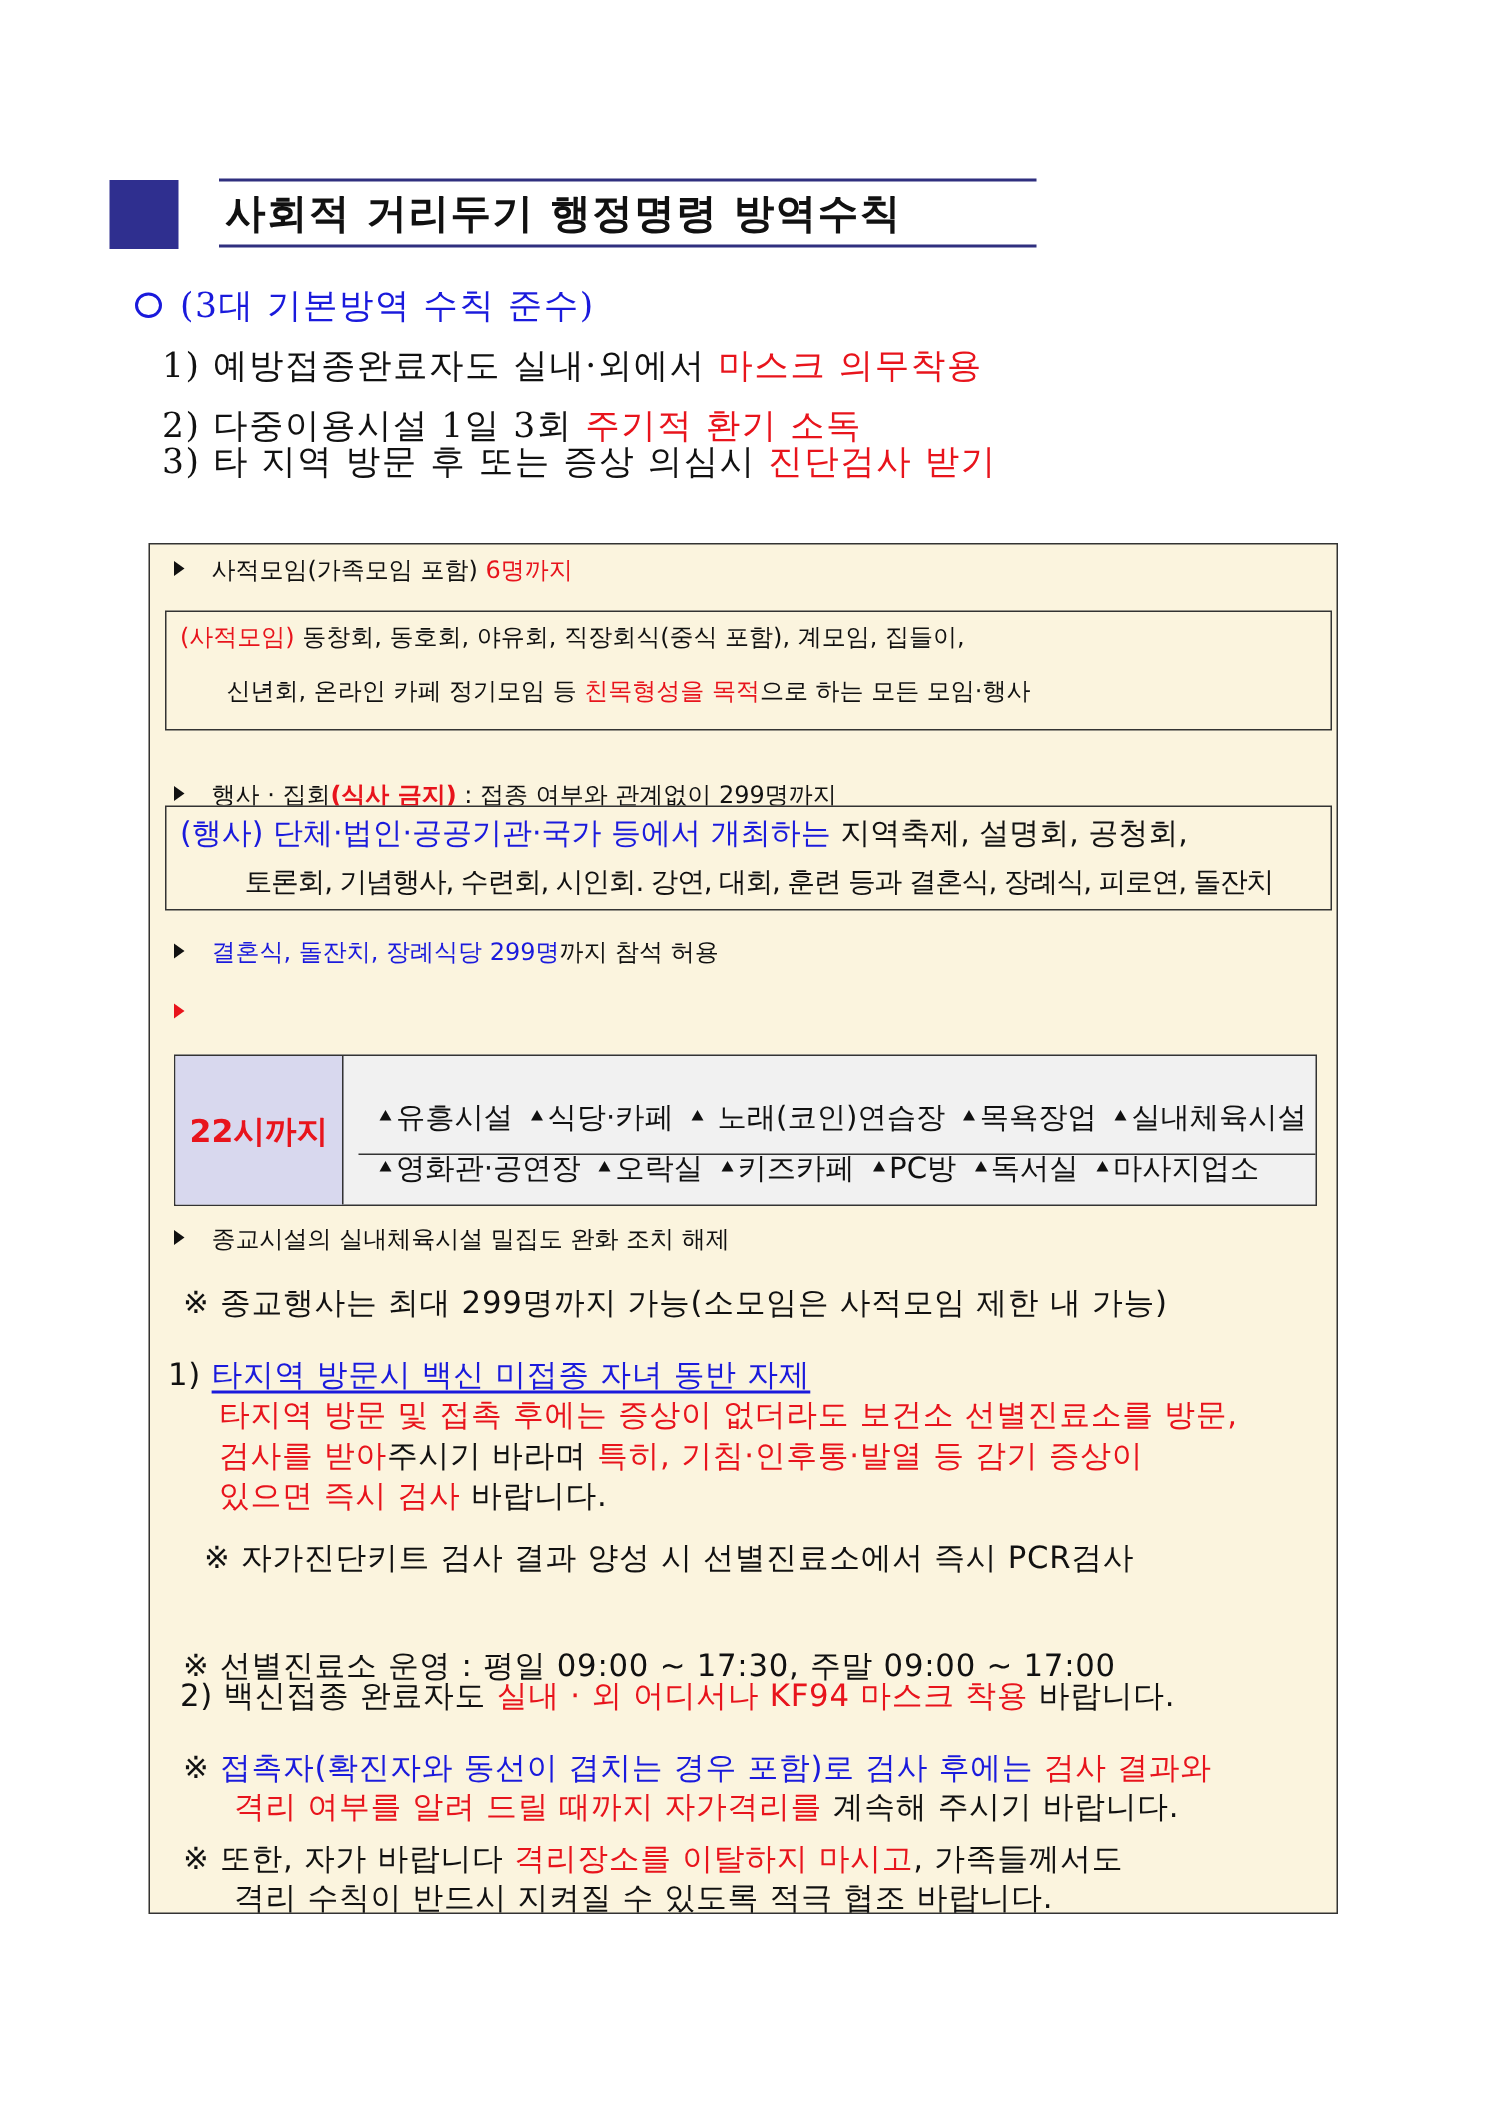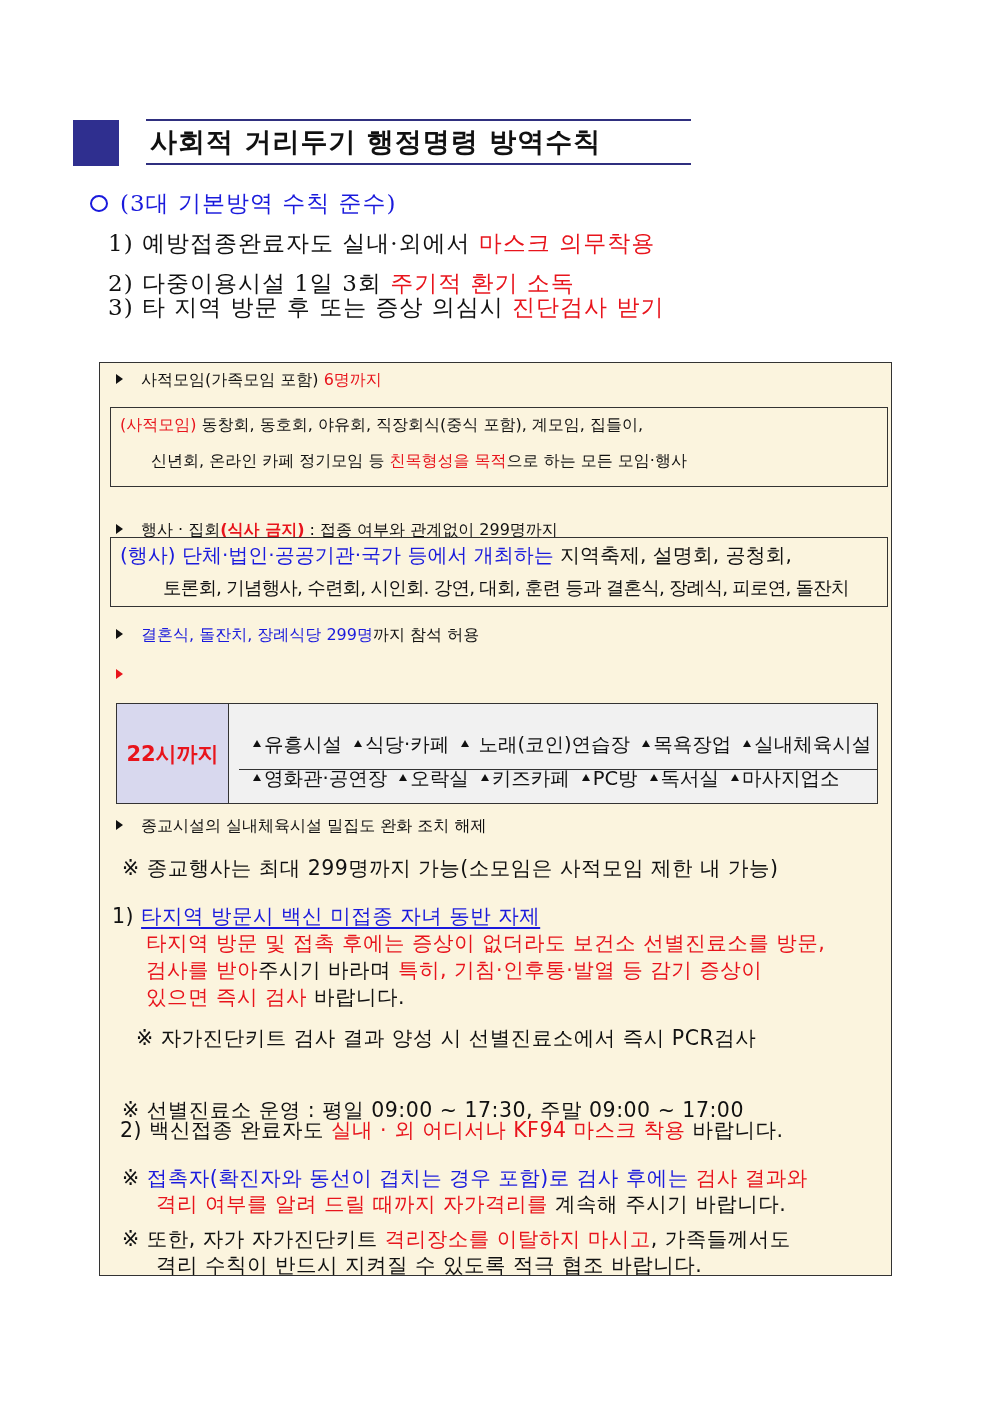--- a/index.html
+++ b/index.html
@@ -122,15 +122,15 @@
 </div>
 
 <div class="abs note" style="left:122px; top:1164px;">
   <span>※ </span><span class="blue">접촉자(확진자와 동선이 겹치는 경우 포함)로 검사 후에는 </span><span class="red">검사 결과와</span>
 </div>
 <div class="abs note" style="left:156px; top:1190px;">
   <span class="red">격리 여부를 알려 드릴 때까지 자가격리를</span><span> 계속해 주시기 바랍니다.</span>
 </div>
 
 <div class="abs note" style="left:122px; top:1225px;">
-  <span>※ 또한, 자가 자가진단키트 </span><span class="red">격리장소를 이탈하지 마시고</span><span>, 가족들께서도</span>
+  <span>※ 또한, 자가 바랍니다 </span><span class="red">격리장소를 이탈하지 마시고</span><span>, 가족들께서도</span>
 </div>
 <div class="abs note" style="left:156px; top:1251px;">격리 수칙이 반드시 지켜질 수 있도록 적극 협조 바랍니다.</div>
 
 </body></html>

